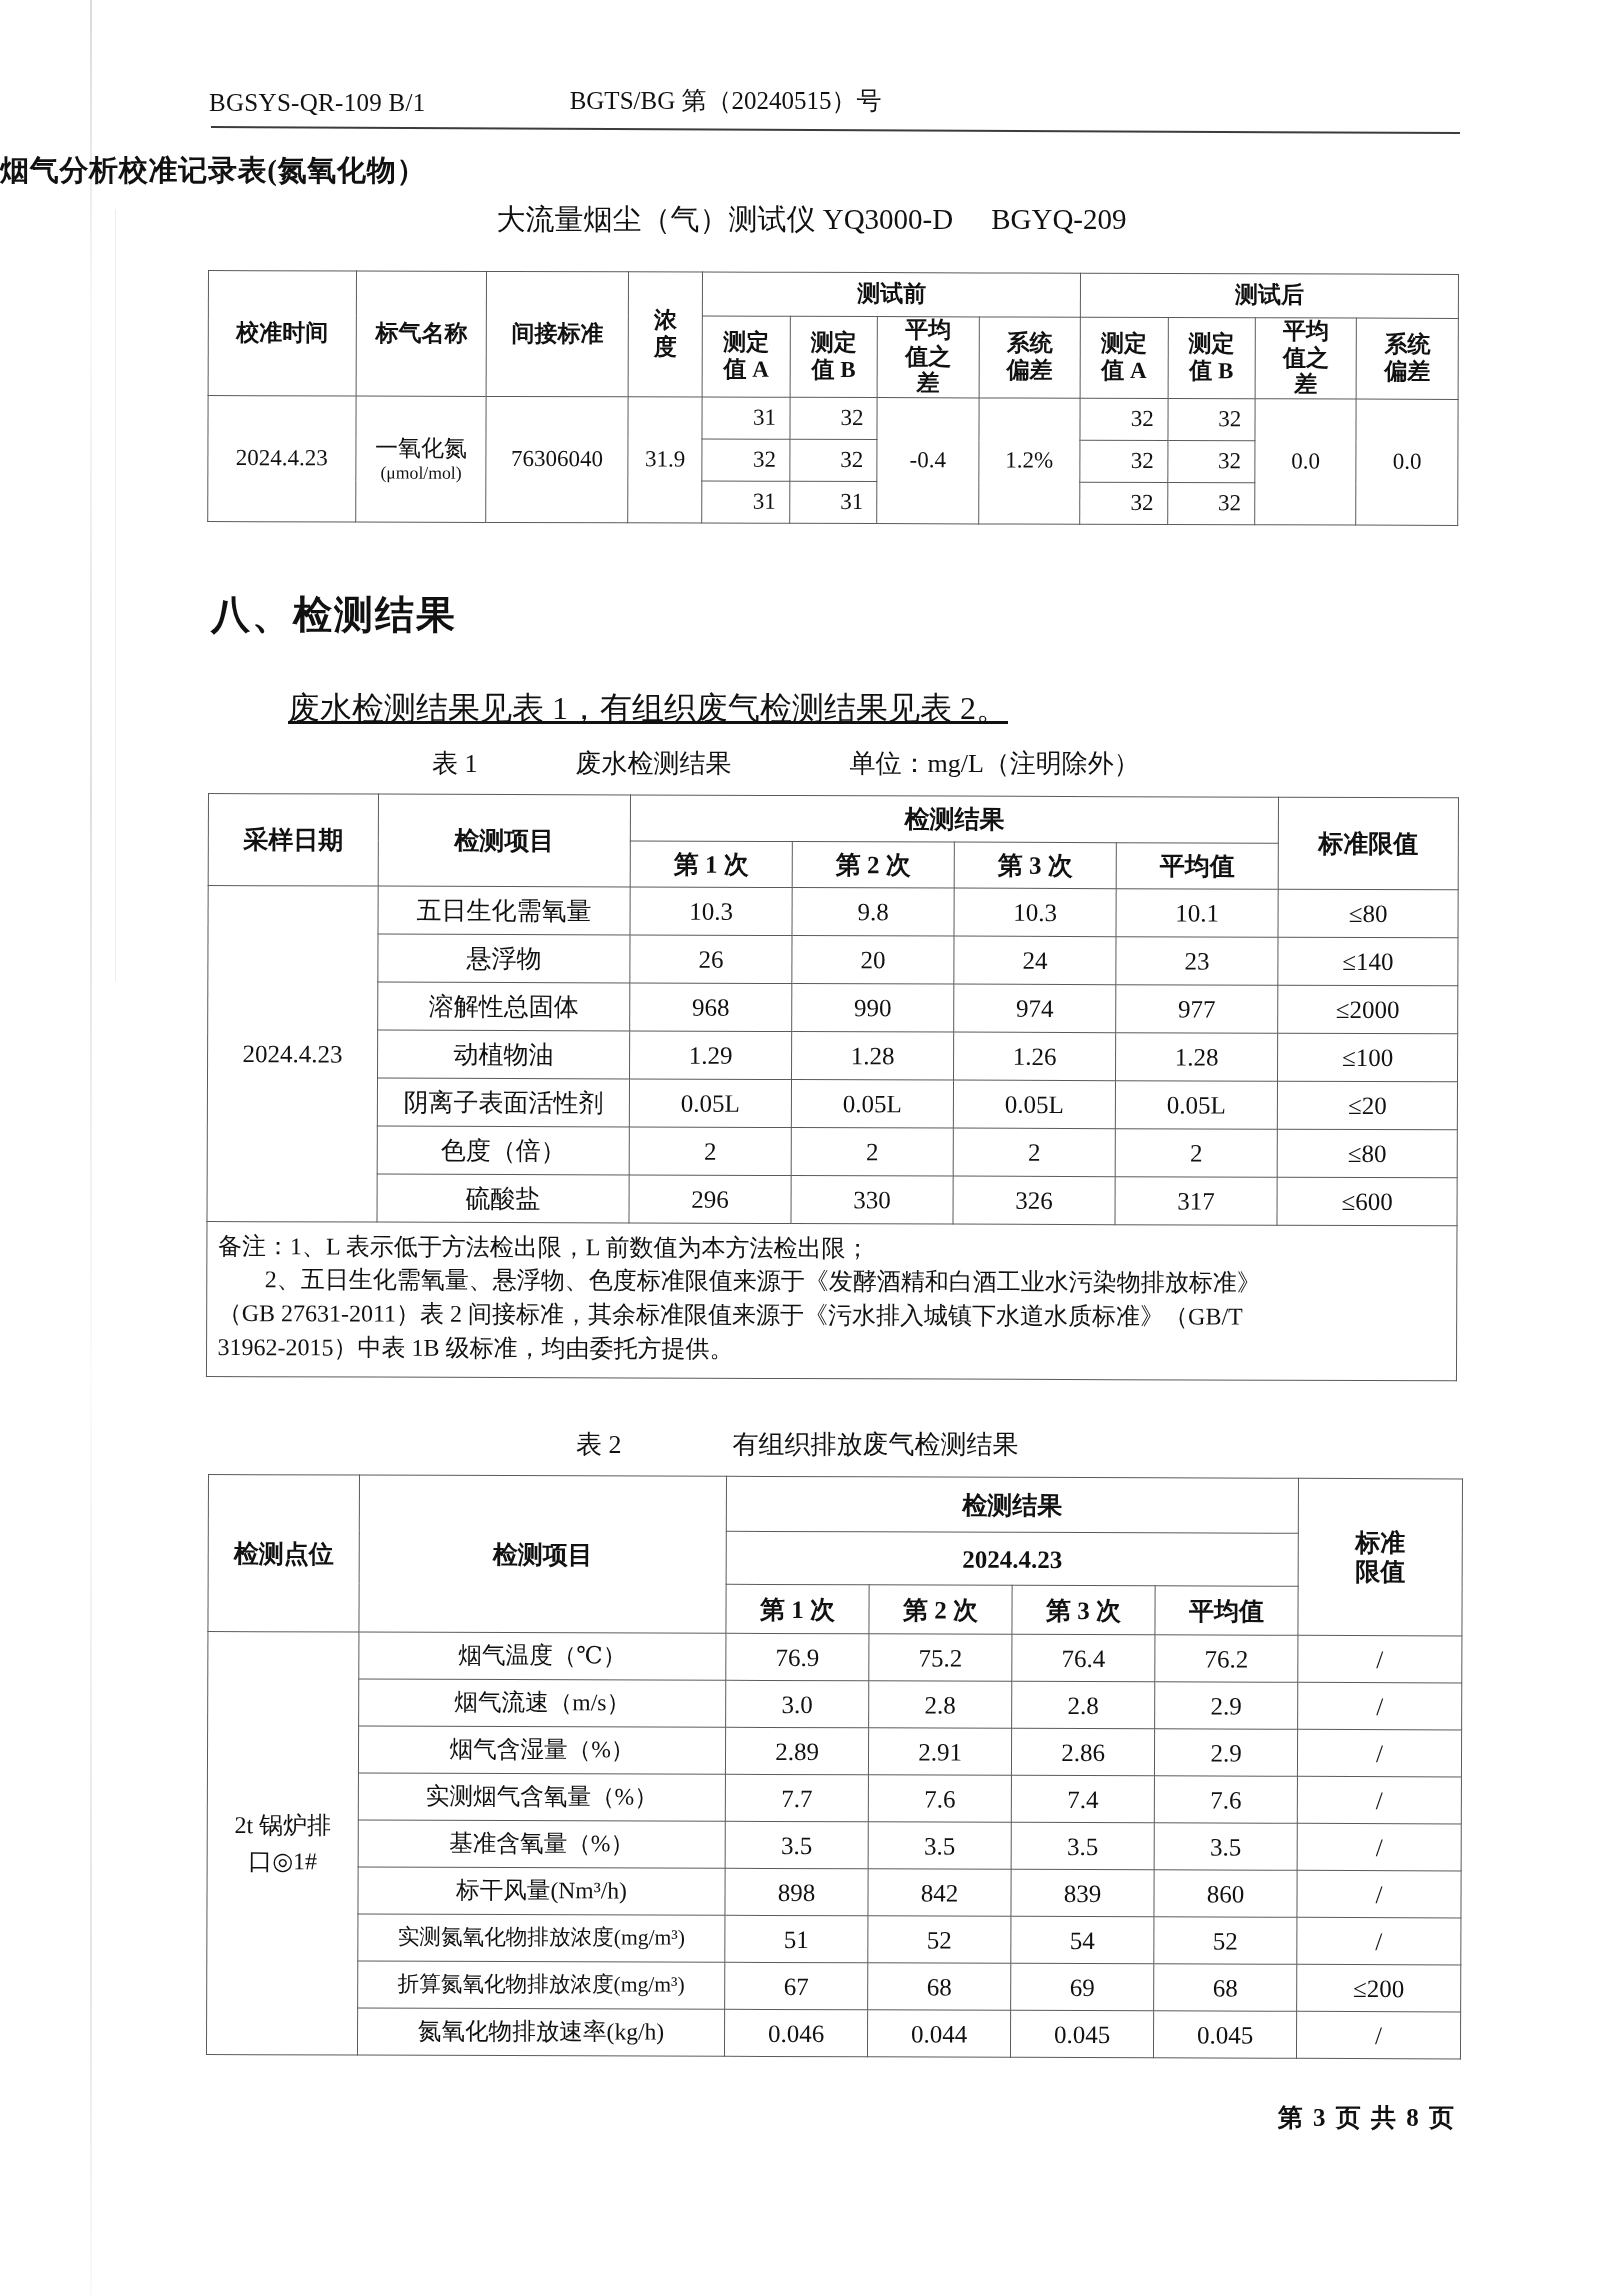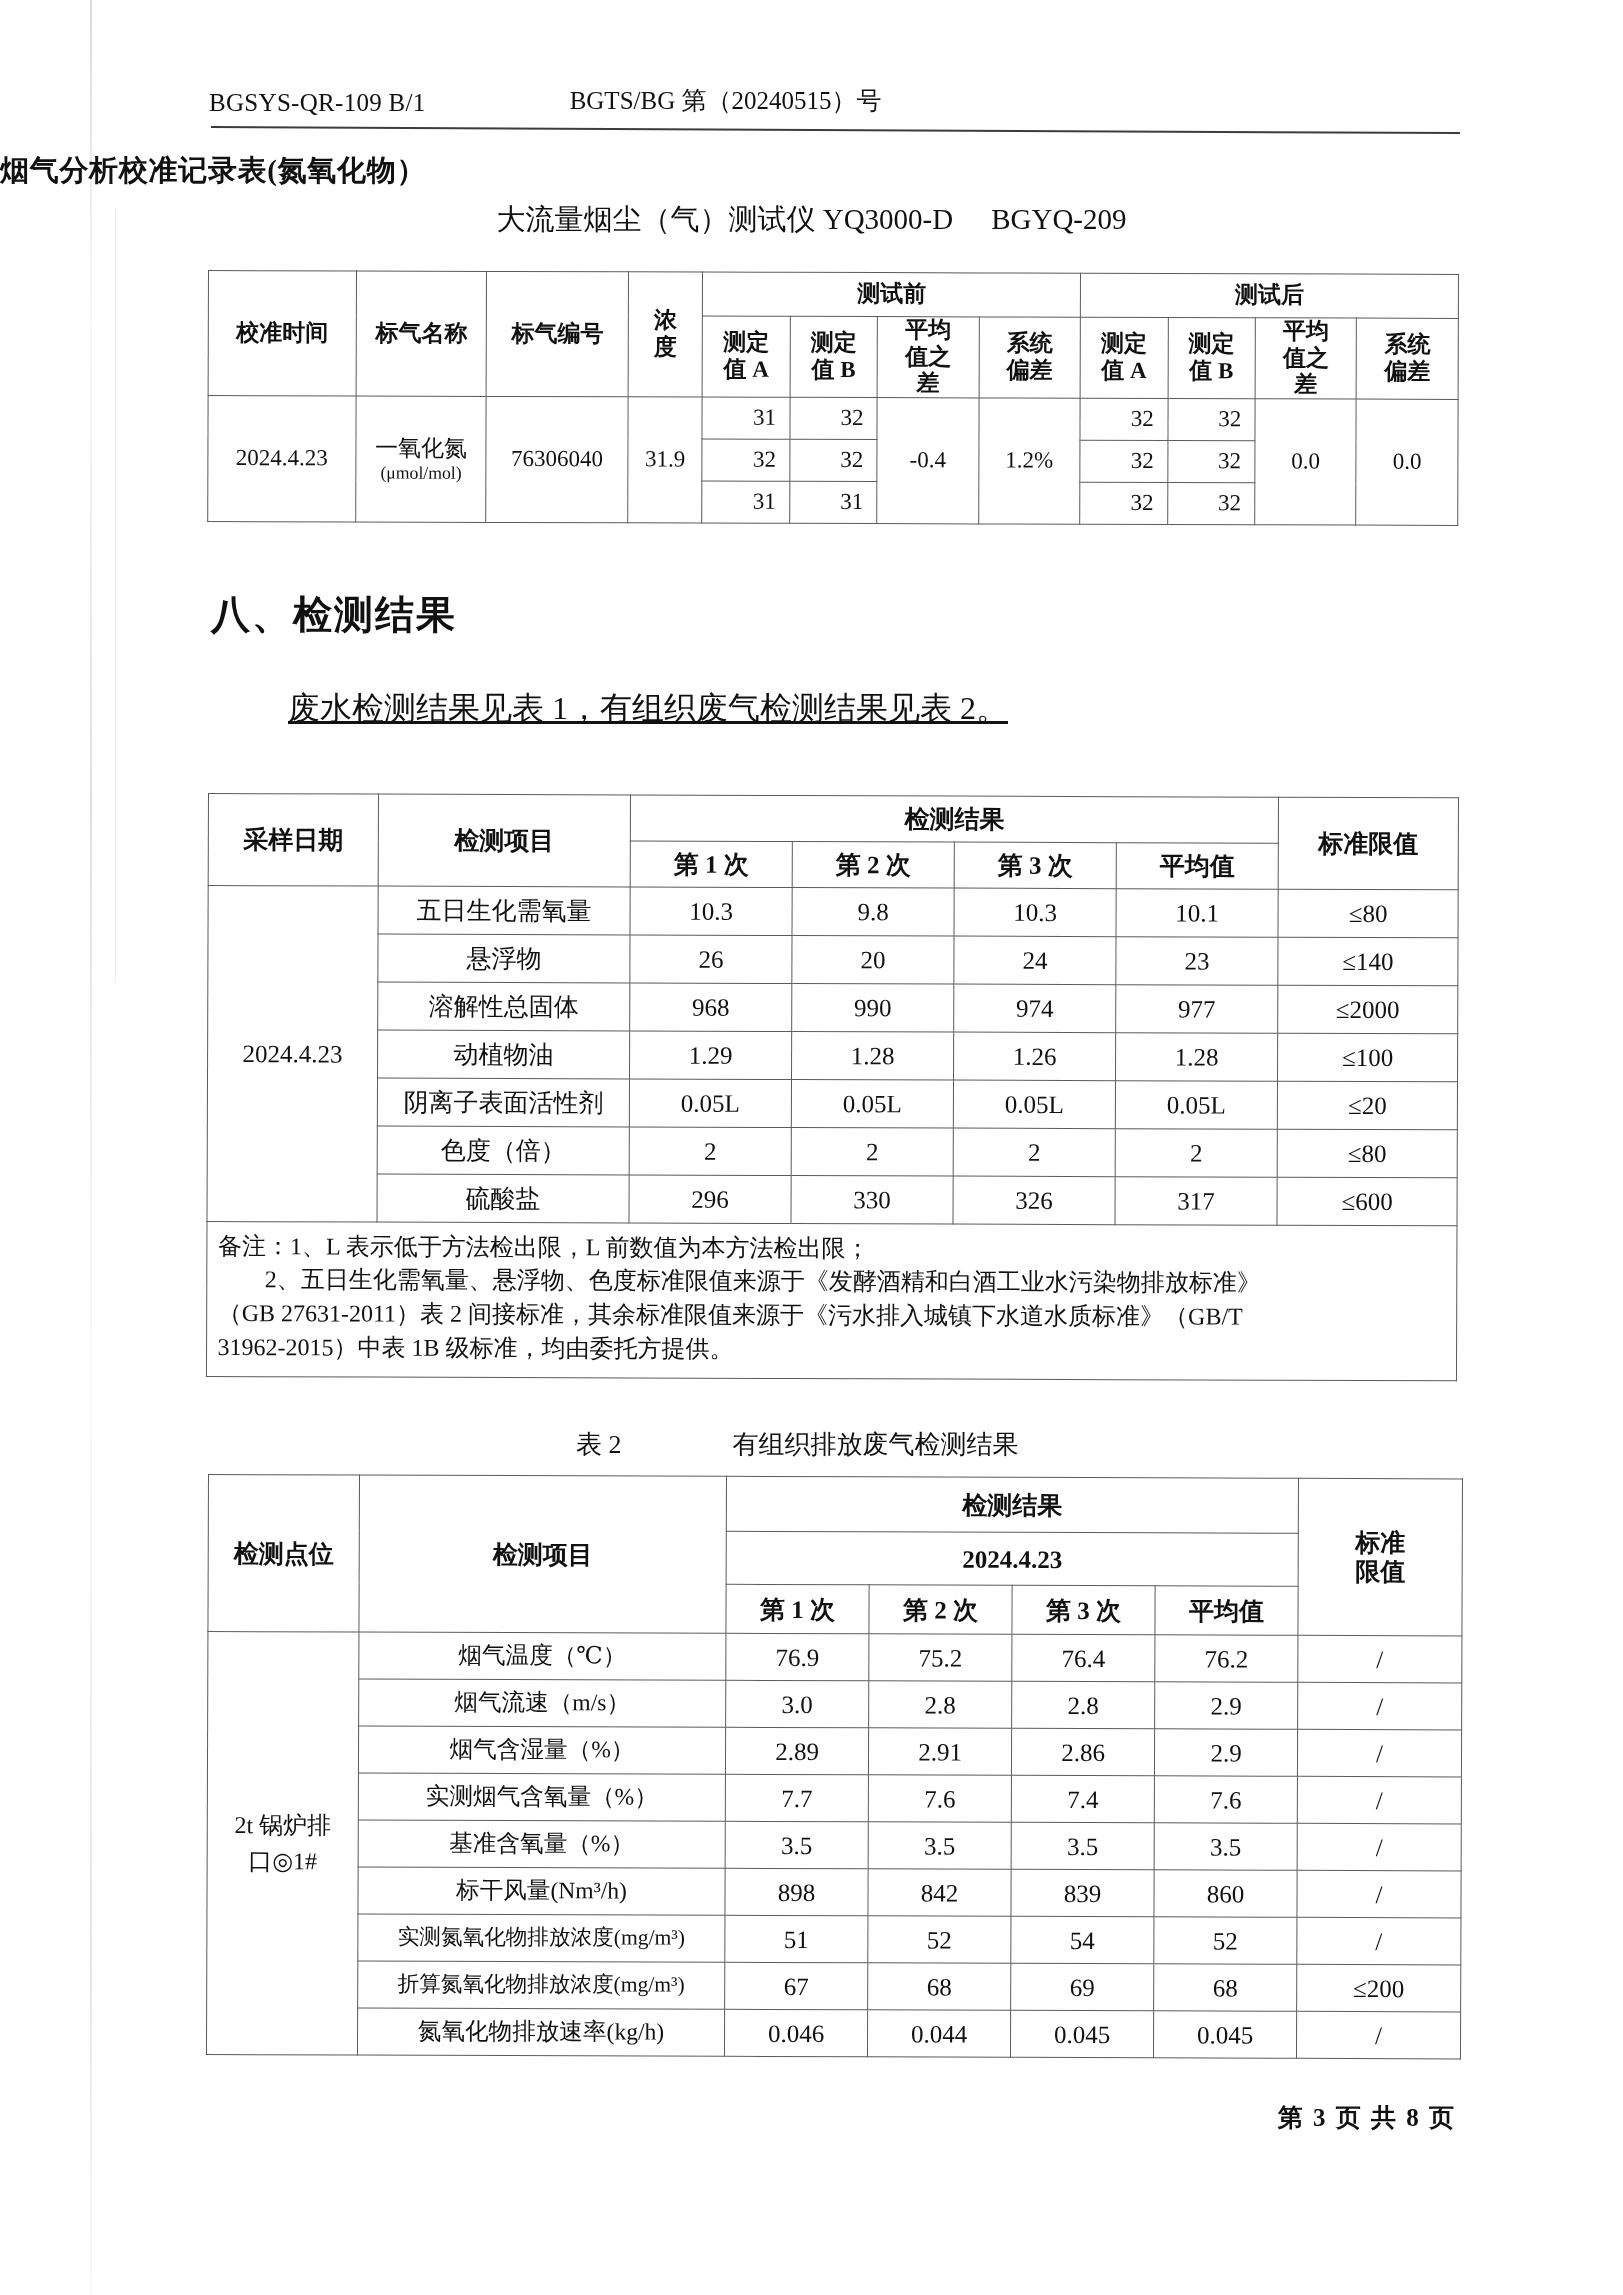--- a/index.html
+++ b/index.html
@@ -242,21 +242,21 @@
           <col style="width:94px">
         <col style="width:81px">
           <col style="width:81px">
           <col style="width:94px">
           <col style="width:94px">
       </colgroup>
       <tbody>
           <tr>
         <td class="hdr tall" rowspan="2">校准时间</td>
         <td class="hdr tall" rowspan="2">标气名称</td>
-        <td class="hdr tall" rowspan="2">标气编号</td>
+        <td class="hdr tall" rowspan="2">间接标准</td>
         <td class="hdr tall" rowspan="2">
           <span>浓</span><br>
           <span>度</span>
         </td>
         <td class="hdr" colspan="4" style="height:43px">测试前</td>
         <td class="hdr" colspan="4" style="height:43px">测试后</td>
       </tr>
       <tr>
         <td class="hdr" style="height:77px">
           <span>测定</span><br>
@@ -323,20 +323,23 @@
         <td class="valcell">32</td>
         <td class="valcell">32</td>
       </tr>
     </tbody>
       </table>
   </div>
 
   <div class="section-heading">八、检测结果</div>
   <div class="para-1">废水检测结果见表 1，有组织废气检测结果见表 2。</div>
 
+  <div class="cap1">
+    <span>表 1</span><span class="g1"></span><span>废水检测结果</span><span class="g2"></span><span>单位：mg/L（注明除外）</span>
+  </div>
 
   <div class="tbl1-wrap">
     <table class="grid tbl1">
       <colgroup>
         <col style="width:170px">
           <col style="width:252px">
         <col style="width:162px">
           <col style="width:162px">
           <col style="width:162px">
           <col style="width:162px">

